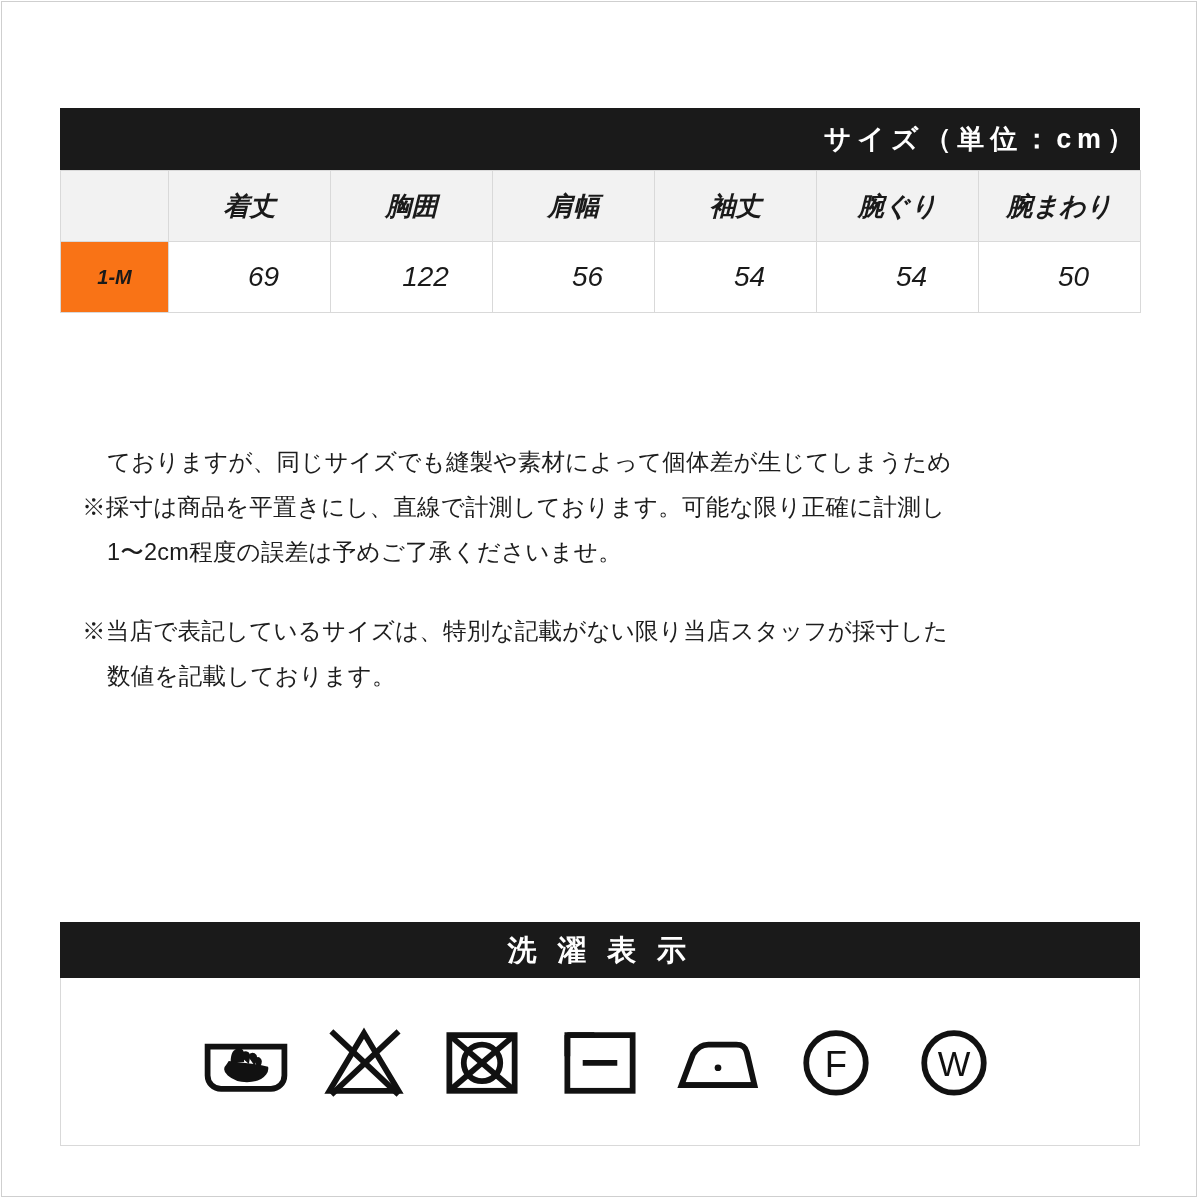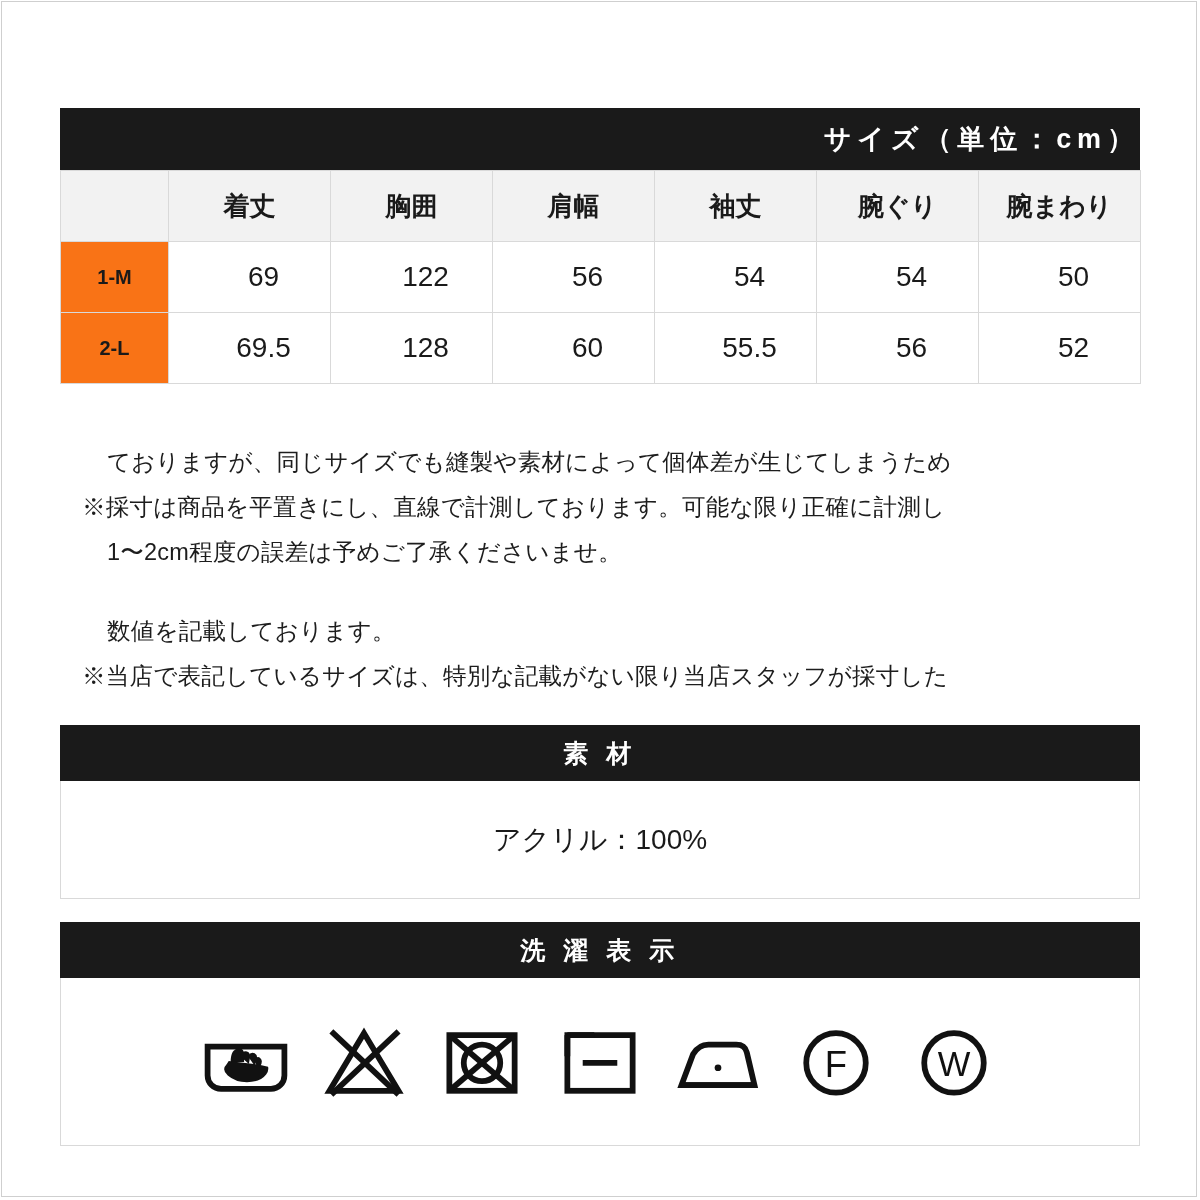--- a/index.html
+++ b/index.html
@@ -65,20 +65,21 @@
   }
   table.size th, table.size td {
     border: 1px solid #d9d9d9;
     height: 71px;
     text-align: center;
     vertical-align: middle;
     font-size: 27px;
     font-weight: bold;
     color: #1a1a1a;
     box-sizing: border-box;
+    font-style: italic;
   }
   table.size thead th {
     background: #f2f2f2;
     font-size: 26px;
   }
   table.size thead th.corner {
     background: #f2f2f2;
   }
   table.size tbody th {
     background: #f97316;
@@ -126,21 +127,21 @@
     color: #1a1a1a;
     background: #ffffff;
     box-sizing: border-box;
   }
 
   
   .wash-block { top: 922px; }
   .wash-bar {
     height: 56px;
     line-height: 56px;
-    font-size: 25px;
+    font-size: 29px;
   }
   .wash-body {
     border: 1px solid #d9d9d9;
     border-top: none;
     height: 168px;
     background: #ffffff;
     box-sizing: border-box;
     display: flex;
     align-items: center;
     justify-content: center;
@@ -185,49 +186,36 @@
       <tbody>
         <tr>
           <th>1-M</th>
           <td>69</td>
           <td>122</td>
           <td>56</td>
           <td>54</td>
           <td>54</td>
           <td>50</td>
         </tr>
-        <tr>
-          <th>2-L</th>
-          <td>69.5</td>
-          <td>128</td>
-          <td>60</td>
-          <td>55.5</td>
-          <td>56</td>
-          <td>52</td>
-        </tr>
       </tbody>
     </table>
   </div>
 
   <div class="notes">
     <p class="note-p">
       <span class="hang indent">ておりますが、同じサイズでも縫製や素材によって個体差が生じてしまうため</span>
       <span class="hang">※採寸は商品を平置きにし、直線で計測しております。可能な限り正確に計測し</span>
       <span class="hang indent">1〜2cm程度の誤差は予めご了承くださいませ。</span>
     </p>
     <p class="note-p">
+      <span class="hang">※当店で表記しているサイズは、特別な記載がない限り当店スタッフが採寸した</span>
       <span class="hang indent">数値を記載しております。</span>
-      <span class="hang">※当店で表記しているサイズは、特別な記載がない限り当店スタッフが採寸した</span>
     </p>
   </div>
 
-  <div class="block material-block">
-    <div class="bar mat-bar">素 材</div>
-    <div class="mat-body">アクリル：100%</div>
-  </div>
 
   <div class="block wash-block">
     <div class="bar wash-bar">洗 濯 表 示</div>
     <div class="wash-body">
 
       <svg class="wash-icon" viewBox="0 0 100 100">
         <path d="M10 34 H90 V64 a14 14 0 0 1 -14 14 H24 a14 14 0 0 1 -14 -14 Z" fill="none" stroke="#111" stroke-width="6"></path>
         <path d="M34 50 q0 -14 9 -14 q5 0 5 6 l0 8" fill="#111"></path>
         <path d="M44 44 q2 -6 7 -5 q4 1 3 7 l-1 6" fill="#111"></path>
         <path d="M52 44 q3 -5 7 -3 q4 2 2 8 l-2 5" fill="#111"></path>

